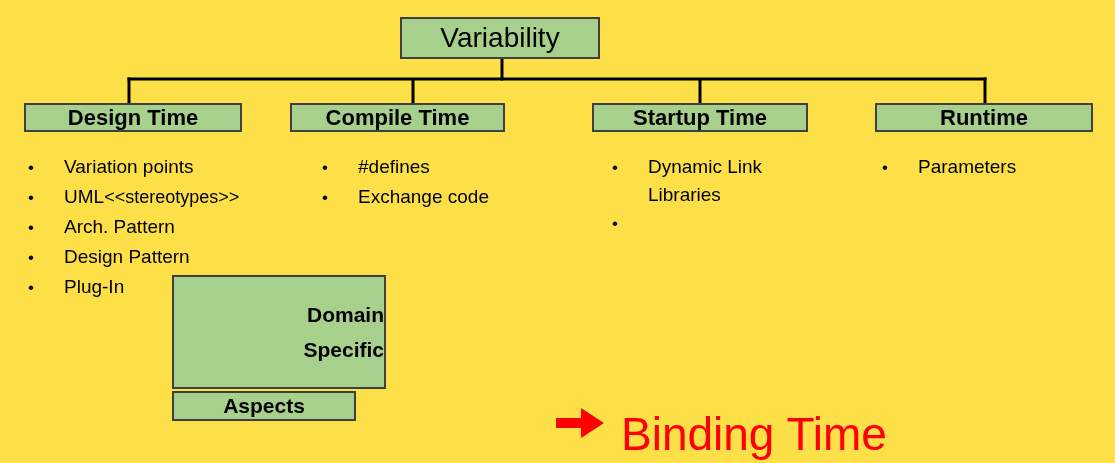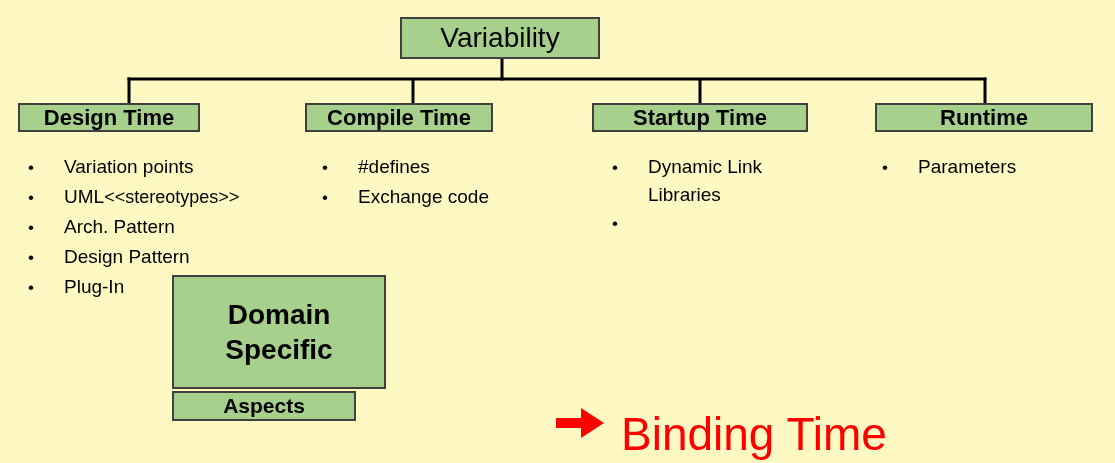--- a/index.html
+++ b/index.html
@@ -4,37 +4,37 @@
 <style>
   :root{
     --box-fill:#a8d08d;
     --box-border:#404040;
     --connector:#000000;
     --annotation-red:#ff0000;
     --text:#000000;
   }
   html,body{margin:0;padding:0;background:#ffffff;}
   .canvas{
-    position:relative;width:1115px;height:463px;background:#fef9c3;
+    position:relative;width:1115px;height:463px;background:#fde047;
     font-family:"Liberation Sans", sans-serif;color:var(--text);overflow:hidden;
   }
   .connectors{position:absolute;left:0;top:0;width:1115px;height:463px;}
   .gbox{
     position:absolute;background:var(--box-fill);border:2px solid var(--box-border);
     box-sizing:border-box;display:flex;align-items:center;justify-content:center;
     text-align:center;color:var(--text);
   }
   #box-variability{left:400px;top:17px;width:200px;height:42px;font-size:28px;}
   .hdr{top:103px;height:29px;font-weight:bold;font-size:22px;}
-  #box-design{left:18px;width:182px;align-items:center;}
-  #box-compile{left:305px;width:188px;}
+  #box-design{left:24px;width:218px;align-items:center;}
+  #box-compile{left:290px;width:215px;}
   #box-startup{left:592px;width:216px;}
   #box-runtime{left:875px;width:218px;}
   #box-dsl{left:172px;top:275px;width:214px;height:114px;flex-direction:column;
-           font-weight:bold;font-size:28px;line-height:35px;}
+           font-weight:bold;font-size:21px;line-height:35px;align-items:flex-end;}
   #box-aspects{left:172px;top:391px;width:184px;height:30px;font-weight:bold;font-size:21px;}
   .list{position:absolute;top:153px;font-size:19px;}
   #list-design{left:28px;}
   #list-compile{left:322px;}
   #list-startup{left:612px;}
   #list-runtime{left:882px;}
   .row{display:flex;align-items:baseline;line-height:28px;margin-bottom:1px;}
   .bullet{flex:0 0 36px;width:36px;font-size:17px;}
   .txt{white-space:pre-line;}
   .small-annot{font-size:18px;}

